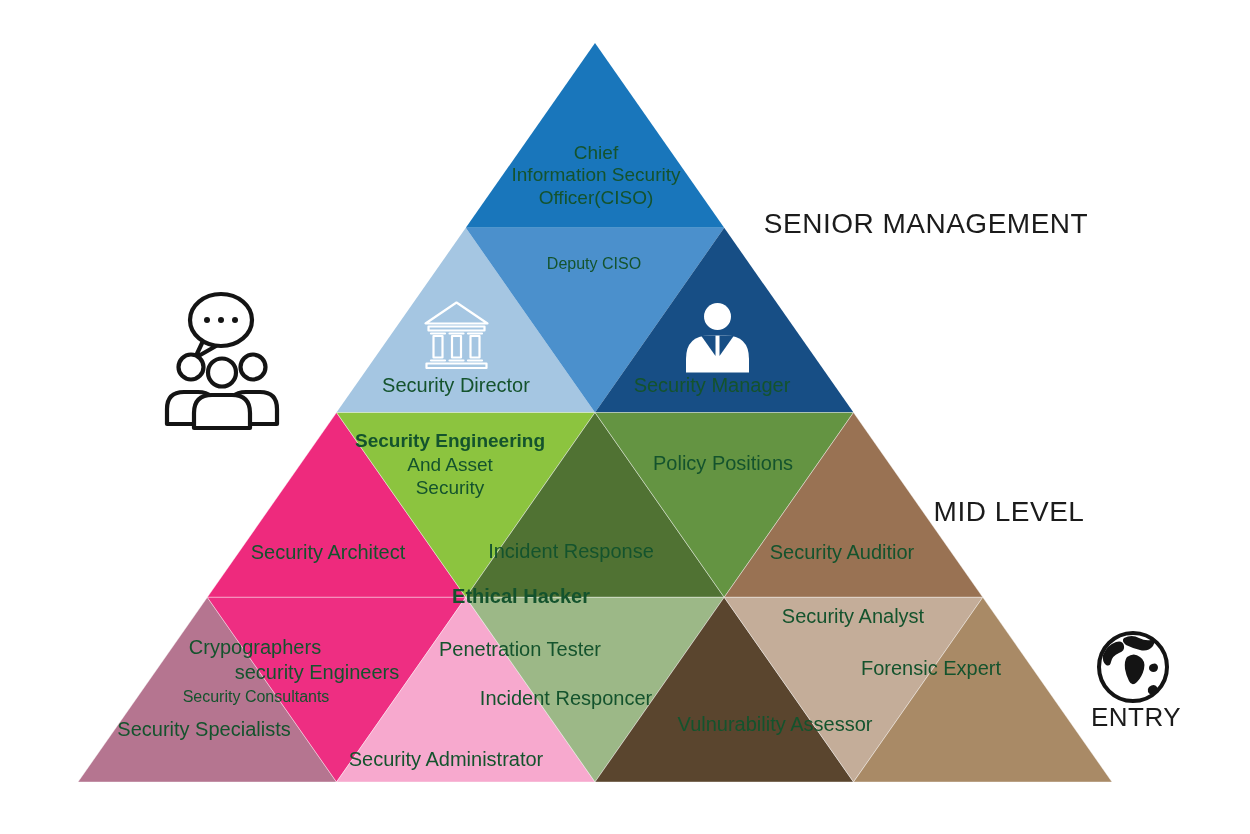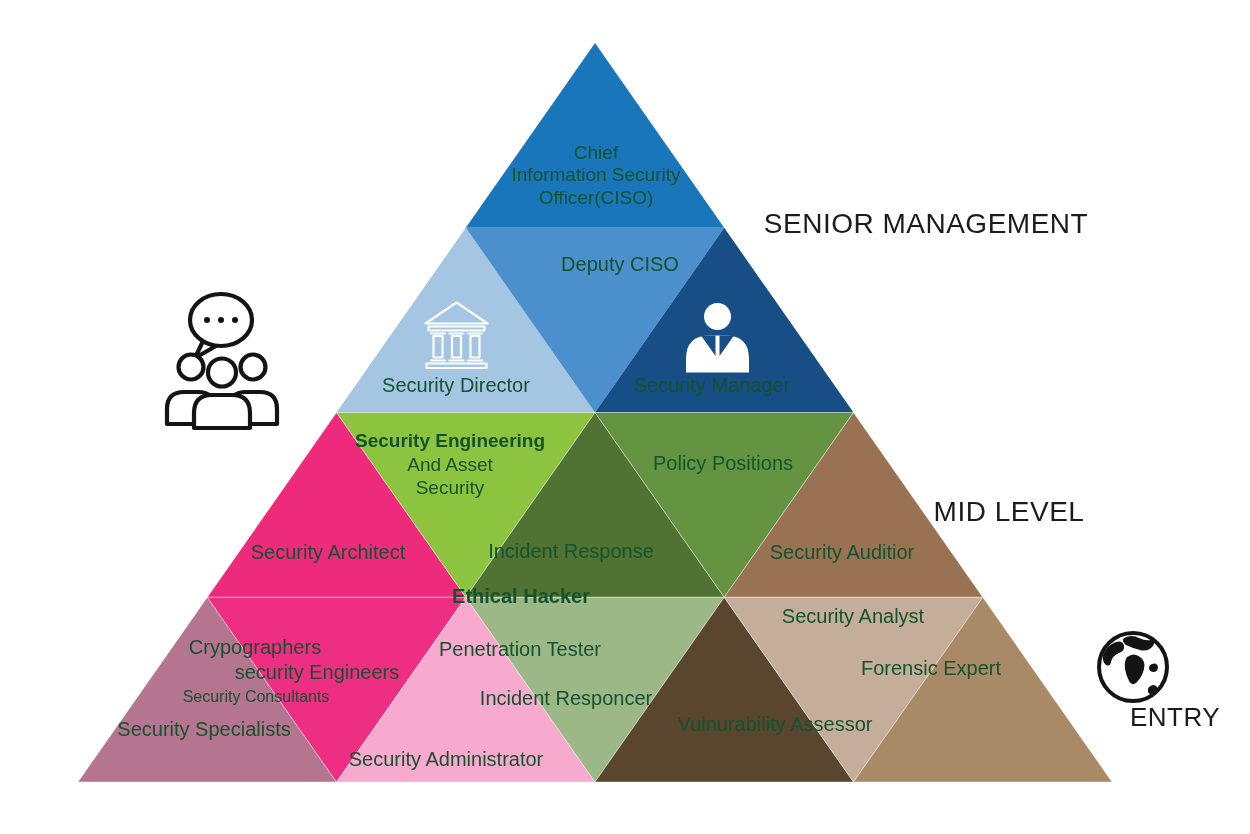--- a/index.html
+++ b/index.html
@@ -93,27 +93,27 @@
         <path d="M1124,638 q8,-4 15,0 q6,3 12,2 q5,1 2,6 q-5,6 -13,4 q-8,-2 -14,-5 q-5,-4 -2,-7 z"></path>
         <path d="M1127,657 q7,-5 13,0 q6,4 4,12 q-2,8 -7,13 q-5,5 -8,-1 q-3,-6 -4,-12 q-1,-8 2,-12 z"></path>
         <path d="M1149,687 q5,-4 8,0 q3,4 -2,7 q-5,2 -7,-2 q-1,-3 1,-5 z"></path>
         <path d="M1152,664 q5,-2 6,3 q0,5 -5,5 q-4,-1 -4,-4 q0,-3 3,-4 z"></path>
       </g>
     </g>
   </svg>
 
   <div class="heading" style="left:926px;top:224px;font-size:28px;">SENIOR MANAGEMENT</div>
   <div class="heading" style="left:1009px;top:512px;font-size:28px;">MID LEVEL</div>
-  <div class="heading" style="left:1136px;top:717px;font-size:26px;margin-left:39px;">ENTRY</div>
+  <div class="heading" style="left:1136px;top:717px;font-size:26px;">ENTRY</div>
 
   <div class="lbl" style="left:596px;top:152px;font-size:19px;">Chief</div>
   <div class="lbl" style="left:596px;top:174px;font-size:19px;">Information Security</div>
   <div class="lbl" style="left:596px;top:197px;font-size:19px;">Officer(CISO)</div>
 
-  <div class="lbl" style="left:594px;top:264px;font-size:20px;margin-left:26px;">Deputy CISO</div>
+  <div class="lbl" style="left:594px;top:264px;font-size:16px;">Deputy CISO</div>
   <div class="lbl" style="left:456px;top:385px;font-size:20px;">Security Director</div>
   <div class="lbl" style="left:712px;top:385px;font-size:20px;">Security Manager</div>
 
   <div class="lbl" style="left:450px;top:440px;font-size:19px;font-weight:bold;">Security Engineering</div>
   <div class="lbl" style="left:450px;top:464px;font-size:19px;">And Asset</div>
   <div class="lbl" style="left:450px;top:487px;font-size:19px;">Security</div>
 
   <div class="lbl" style="left:723px;top:463px;font-size:20px;">Policy Positions</div>
   <div class="lbl" style="left:328px;top:552px;font-size:20px;">Security Architect</div>
   <div class="lbl" style="left:571px;top:551px;font-size:20px;">Incident Response</div>

